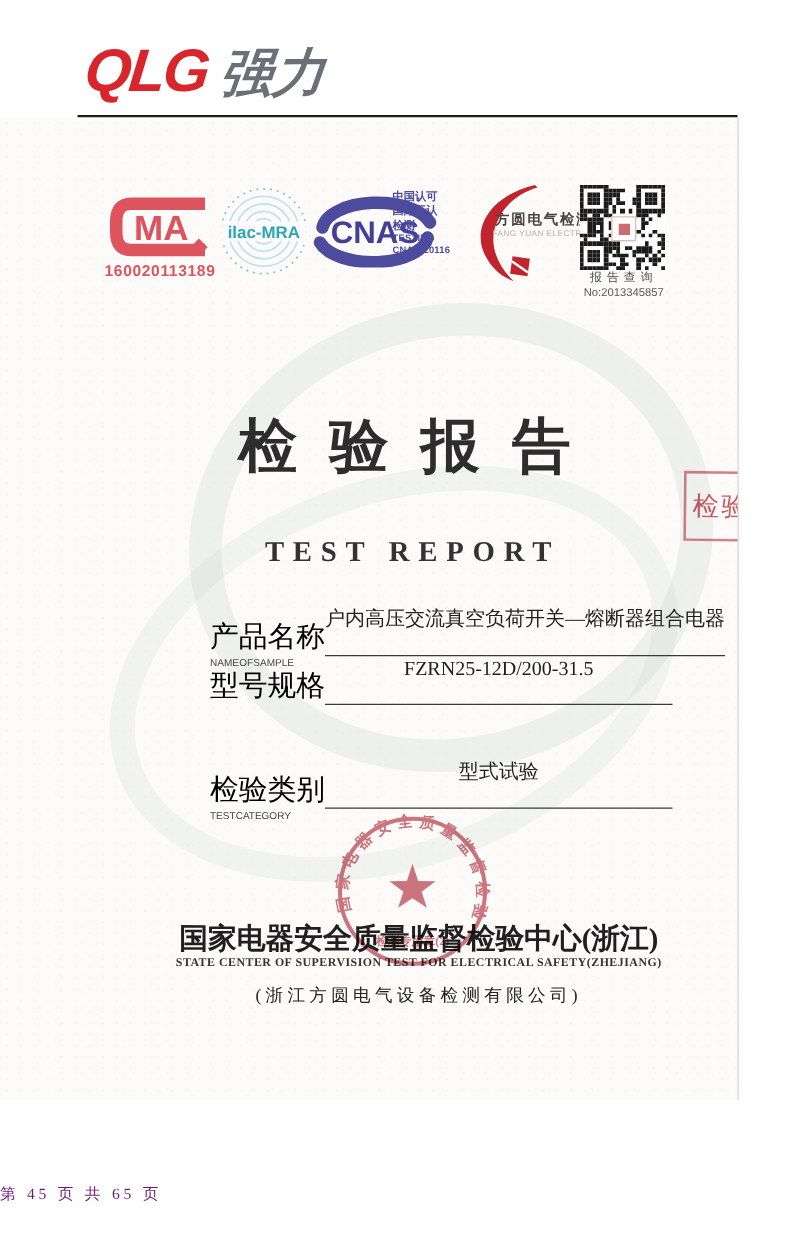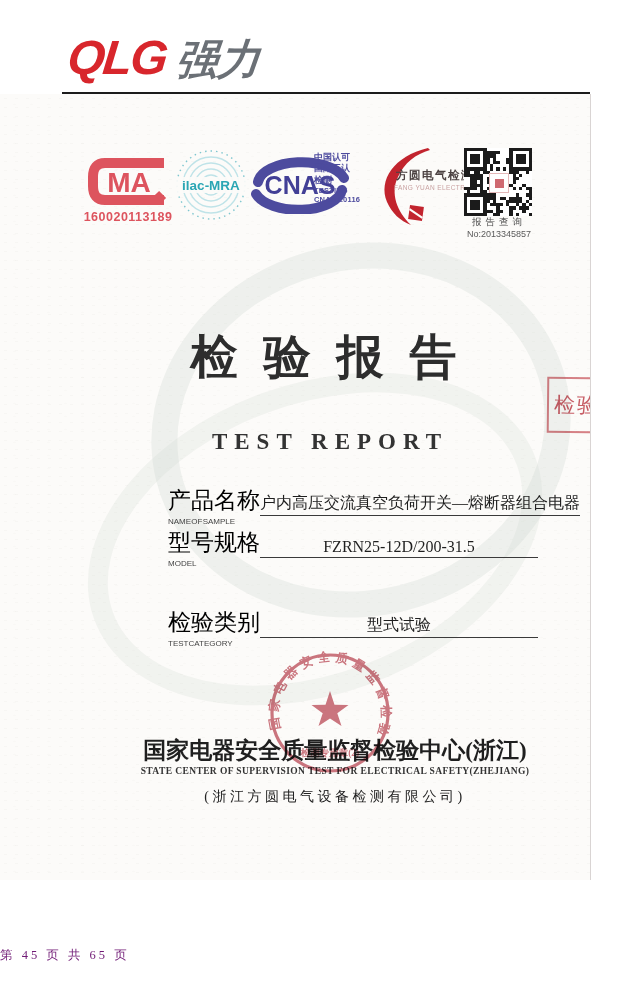--- a/index.html
+++ b/index.html
@@ -48,21 +48,21 @@
               border:2px solid rgba(208,100,108,.8);display:flex;align-items:center;justify-content:center;
               color:rgba(198,80,90,.92);font-size:21px;font-weight:normal;letter-spacing:2px;
               transform:rotate(.6deg);mix-blend-mode:multiply;overflow:hidden;margin-left:28px;}
   .side-stamp::after{content:"";position:absolute;right:3px;top:8px;width:2px;height:36px;
               background:rgba(198,80,90,.55);}
   
   .form-row{position:absolute;left:168px;width:370px;z-index:1;}
   .f-top{display:flex;align-items:flex-end;}
   .f-label{font-size:23px;color:#000000;white-space:nowrap;flex:0 0 auto;}
   .f-line{flex:1 1 auto;border-bottom:1.5px solid #3a3a3a;text-align:center;
-          font-size:16px;color:#1f1f1f;white-space:nowrap;padding-bottom:1px;}
+          font-size:16px;color:#1f1f1f;white-space:nowrap;padding-bottom:18px;}
   .f-sub{font-family:"Liberation Sans",sans-serif;font-size:8px;color:#444;margin-top:1px;
          word-spacing:-2px;letter-spacing:0;}
   
   .stamp-round{position:absolute;left:260px;top:549px;z-index:2;mix-blend-mode:multiply;opacity:.92;}
   .issuer-cn{position:absolute;left:80px;top:641px;width:510px;z-index:1;text-align:center;
              font-size:23px;font-weight:700;color:#1f1f1f;}
   .issuer-en{position:absolute;left:80px;top:672px;width:510px;z-index:1;text-align:center;
              font-size:9.5px;font-weight:bold;color:#333;letter-spacing:.4px;}
   .issuer-sub{position:absolute;left:80px;top:694px;width:510px;z-index:1;text-align:center;
               font-size:14px;color:#222;letter-spacing:3.5px;}
@@ -588,21 +588,20 @@
         <span class="f-label">产品名称</span>
         <span class="f-line">户内高压交流真空负荷开关—熔断器组合电器</span>
       </div>
       <div class="f-sub">NAME OF SAMPLE</div>
     </div>
     <div class="form-row" style="top:433px">
       <div class="f-top">
         <span class="f-label">型号规格</span>
         <span class="f-line">FZRN25-12D/200-31.5</span>
       </div>
-      <div class="f-sub">MODEL</div>
     </div>
     <div class="form-row" style="top:513px">
       <div class="f-top">
         <span class="f-label">检验类别</span>
         <span class="f-line">型式试验</span>
       </div>
       <div class="f-sub">TEST CATEGORY</div>
     </div>
 
     <svg class="stamp-round" width="140" height="140" viewBox="0 0 140 140">

